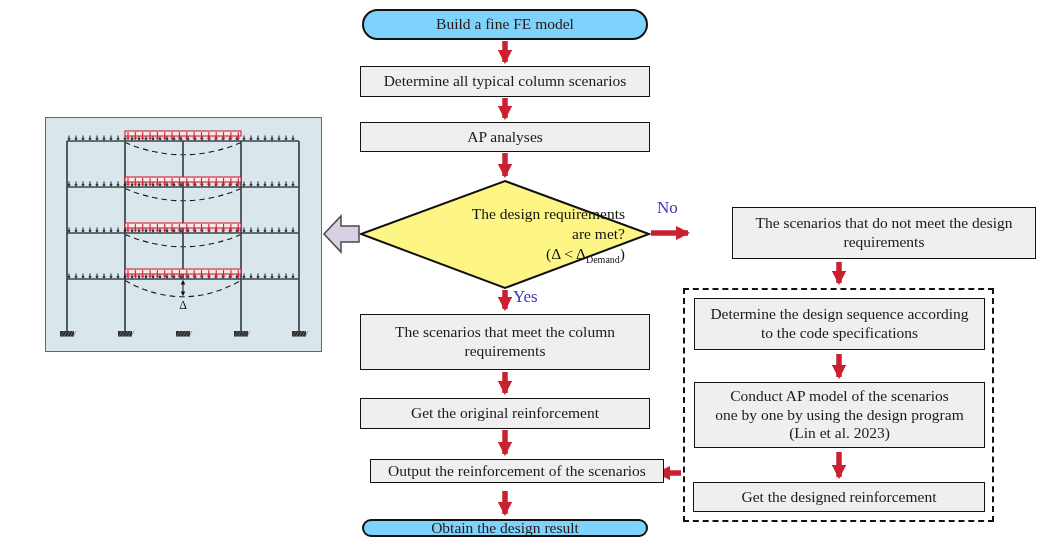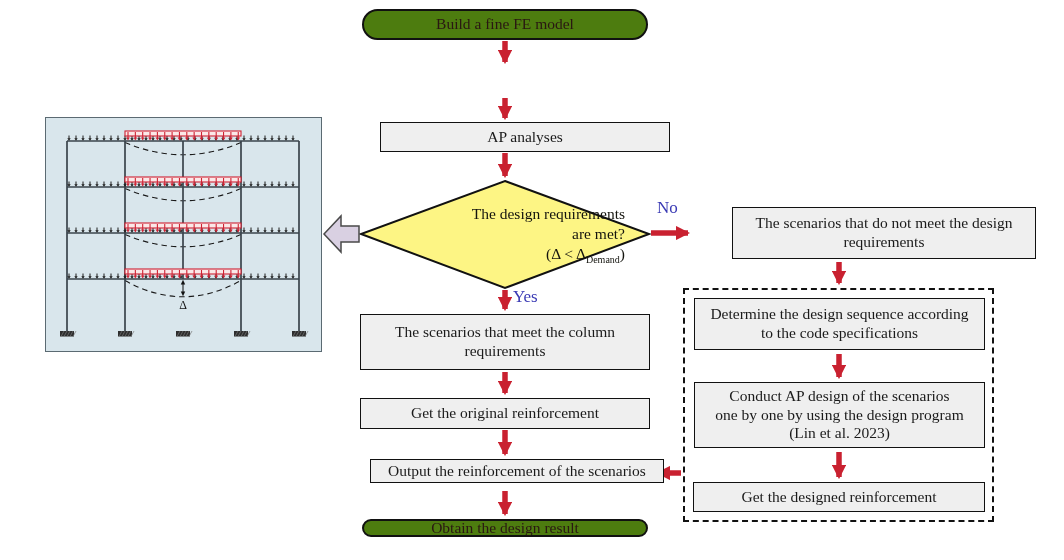--- a/index.html
+++ b/index.html
@@ -6,21 +6,21 @@
   #canvas{
     position:relative;width:1064px;height:560px;background:#ffffff;overflow:hidden;
     font-family:"Liberation Serif","DejaVu Serif",serif;color:#1a1a1a;
   }
   .node{
     position:absolute;box-sizing:border-box;display:flex;flex-direction:column;
     align-items:center;justify-content:center;text-align:center;
     font-size:15.5px;line-height:1.22;padding:1px 8px;
   }
   .gray{background:#efefef;border:1.6px solid #111111;}
-  .pill{background:#4d7c0f;border:2px solid #111111;border-radius:17px;color:#2a1712;}
+  .pill{background:#7dd3fc;border:2px solid #111111;border-radius:17px;color:#2a1712;}
   .dashed-group{position:absolute;box-sizing:border-box;border:2.4px dashed #111111;background:transparent;}
   .flow-label{position:absolute;color:#3a3ab4;font-size:17px;font-weight:400;}
   .diamond-text{position:absolute;text-align:right;font-size:15.5px;line-height:1.3;color:#14140e;}
   .diamond-text sub{font-size:10px;margin-top:41px;}
   #overlay{position:absolute;left:0;top:0;pointer-events:none;}
   #frame-fig{
     position:absolute;left:45px;top:117px;width:277px;height:235px;box-sizing:border-box;
     background:#d9e6ec;border:1.5px solid #5b6a72;
   }
 </style>
@@ -510,22 +510,23 @@
       <line x1="839" y1="354" x2="839" y2="377"></line>
       <line x1="839" y1="452" x2="839" y2="477"></line>
       <line x1="681" y1="473" x2="658" y2="473"></line>
     </g>
   </svg>
 
   <div class="dashed-group" style="left:683px;top:288px;width:311px;height:234px"></div>
 
   <div class="node pill" style="left:362px;top:9px;width:286px;height:31px">Build a fine FE model</div>
 
-
-  <div class="node gray" style="left:380px;top:122px;width:290px;height:30px">AP analyses</div>
+  <div class="node gray" style="left:360px;top:66px;width:290px;height:31px">Determine all typical column scenarios</div>
+
+  <div class="node gray" style="left:360px;top:122px;width:290px;height:30px">AP analyses</div>
 
   <div class="diamond-text" style="left:385px;top:204px;width:240px">
     <div>The design requirements</div>
     <div>are met?</div>
     <div><span>(Δ &lt; Δ</span><sub>Demand</sub><span>)</span></div>
   </div>
 
   <div class="flow-label" style="left:657px;top:198px">No</div>
   <div class="flow-label" style="left:513px;top:287px">Yes</div>
 
@@ -535,20 +536,20 @@
 
   <div class="node gray" style="left:370px;top:459px;width:294px;height:24px">Output the reinforcement of the scenarios</div>
 
   <div class="node pill" style="left:362px;top:519px;width:286px;height:18px">Obtain the design result</div>
 
   <div class="node gray" style="left:732px;top:207px;width:304px;height:52px">The scenarios that do not meet the design requirements</div>
 
   <div class="node gray" style="left:694px;top:298px;width:291px;height:52px">Determine the design sequence according to the code specifications</div>
 
   <div class="node gray" style="left:694px;top:382px;width:291px;height:66px">
-    <div>Conduct AP design of the scenarios</div>
+    <div>Conduct AP model of the scenarios</div>
     <div>one by one by using the design program</div>
     <div>(Lin et al. 2023)</div>
   </div>
 
   <div class="node gray" style="left:693px;top:482px;width:292px;height:30px">Get the designed reinforcement</div>
 
 </div>
 
 </body></html>

